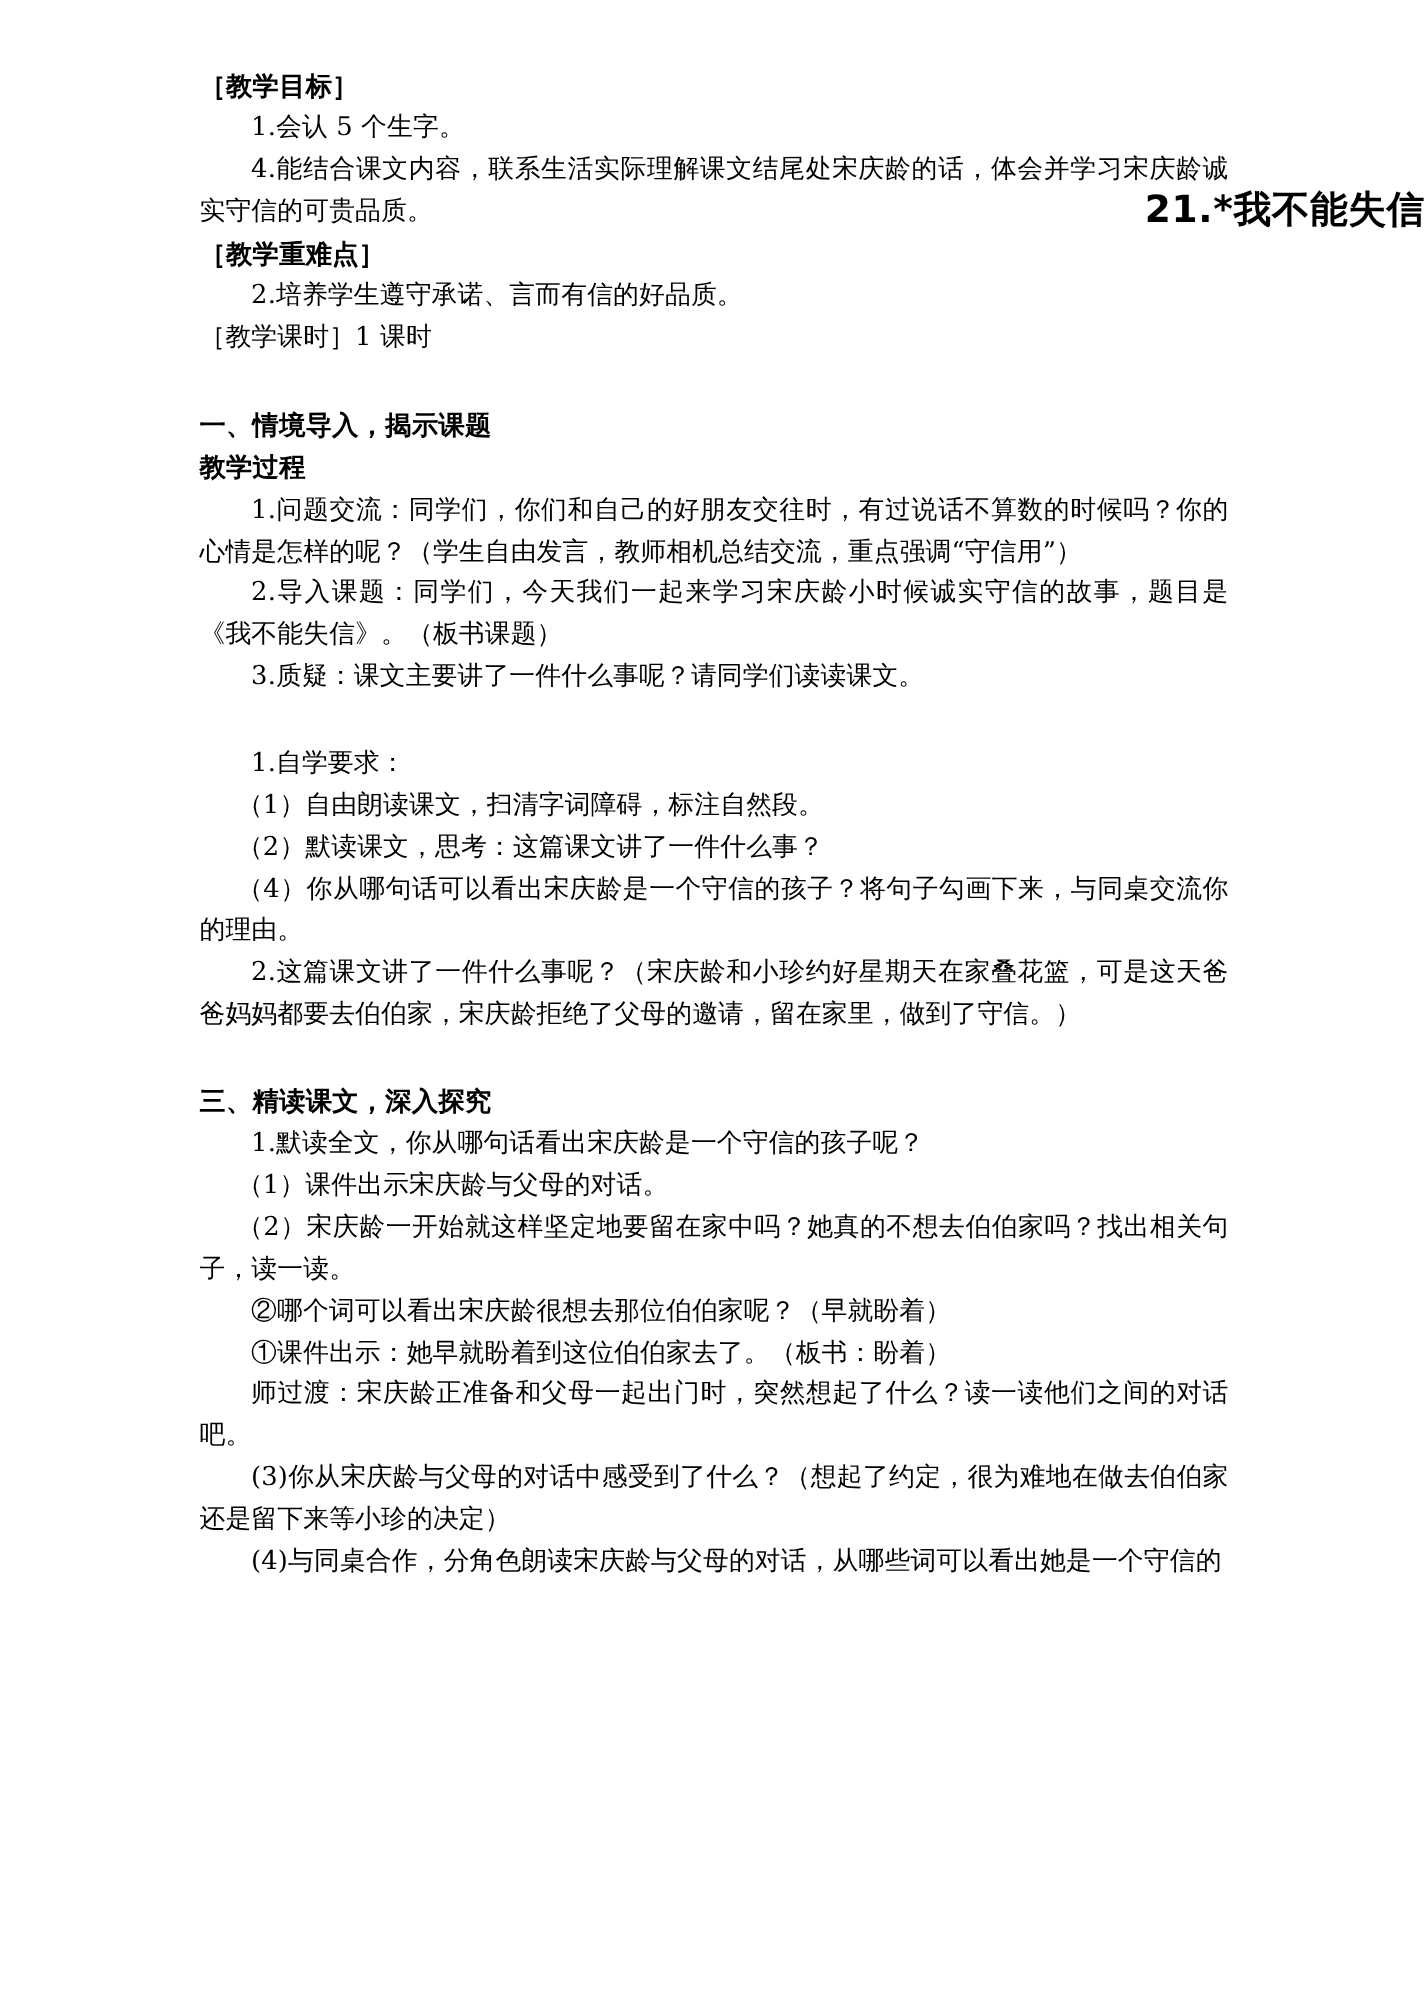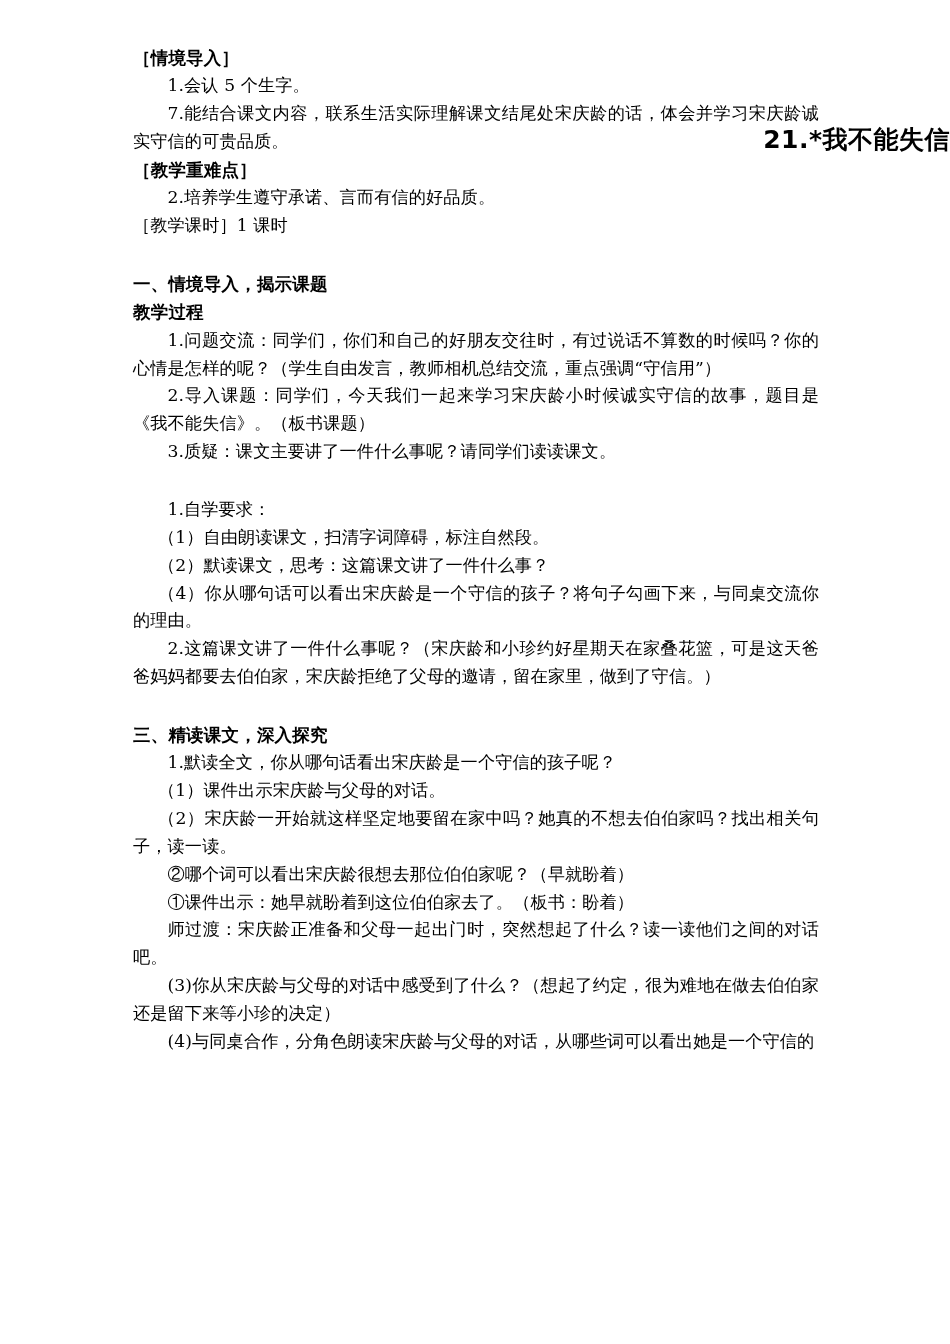--- a/index.html
+++ b/index.html
@@ -82,23 +82,23 @@
 
 <div class="page">
 
   <h1 class="doc-title">21.*我不能失信</h1>
 
   <div class="content">
 
     <div class="gap-title"></div>
 
     <div class="block">
-      <p class="heading">［情境导入］</p>
+      <p class="heading">［教学目标］</p>
       <p class="para indent">1.会认 5 个生字。</p>
-      <p class="para indent">7.能结合课文内容，联系生活实际理解课文结尾处宋庆龄的话，体会并学习宋庆龄诚实守信的可贵品质。</p>
+      <p class="para indent">4.能结合课文内容，联系生活实际理解课文结尾处宋庆龄的话，体会并学习宋庆龄诚实守信的可贵品质。</p>
     </div>
 
     <div class="block">
       <p class="heading">［教学重难点］</p>
       <p class="para indent">2.培养学生遵守承诺、言而有信的好品质。</p>
       <p class="para noindent">［教学课时］1 课时</p>
     </div>
 
     <div class="gap-section"></div>
 

